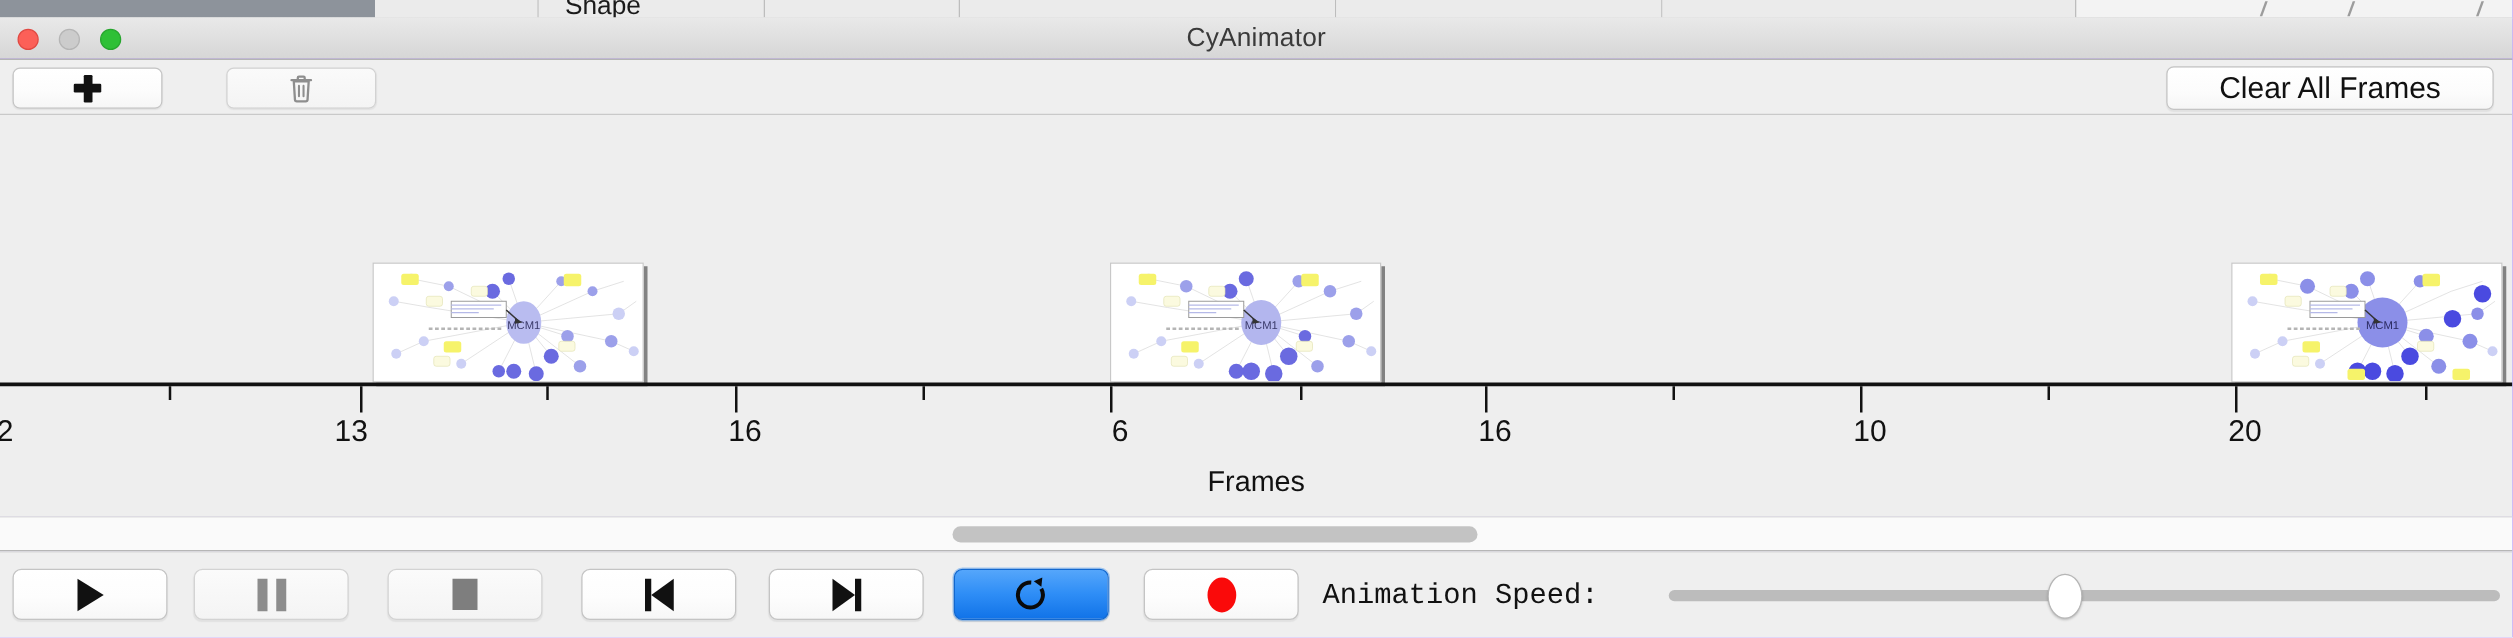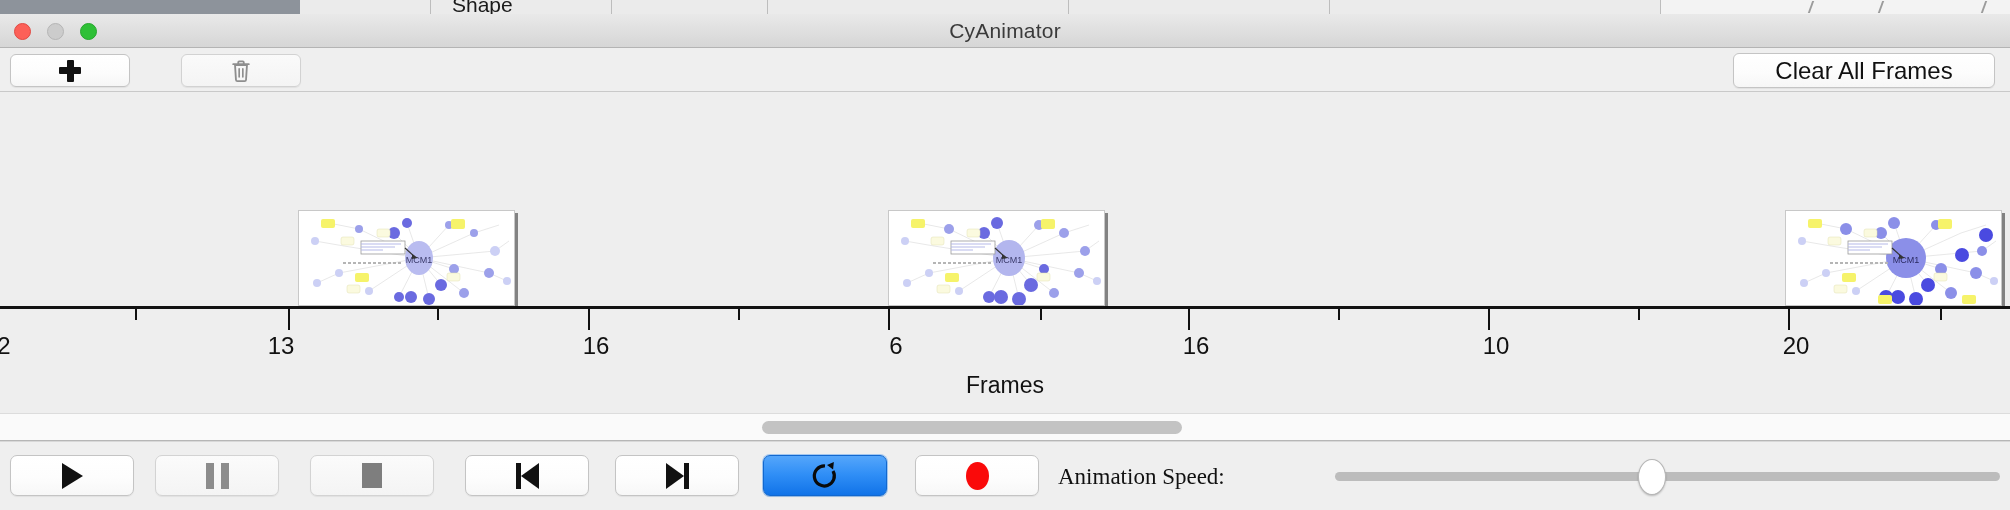--- a/index.html
+++ b/index.html
@@ -263,21 +263,21 @@
   .icon-next i.tri { display:block; width:0;height:0;border-left:18px solid #111;border-top:13px solid transparent;border-bottom:13px solid transparent; }
   .icon-loop  { width:30px; height:30px; display:block; }
   .icon-rec   { width:23px; height:28px; border-radius:50%; background:#fa0a0a; }
 
   .speed-label {
     position: absolute;
     left: 1058px; top: 0;
     line-height: 69px;
     font-size: 23px;
     color: #111;
-    font-family: Liberation Serif, serif;
+    font-family: Liberation Mono, monospace;
     white-space: nowrap;
   }
   .speed-slider {
     position: absolute;
     left: 1335px; top: 30px;
     width: 665px; height: 9px;
   }
   .speed-track {
     position: absolute; left: 0; top: 0;
     width: 665px; height: 9px;

